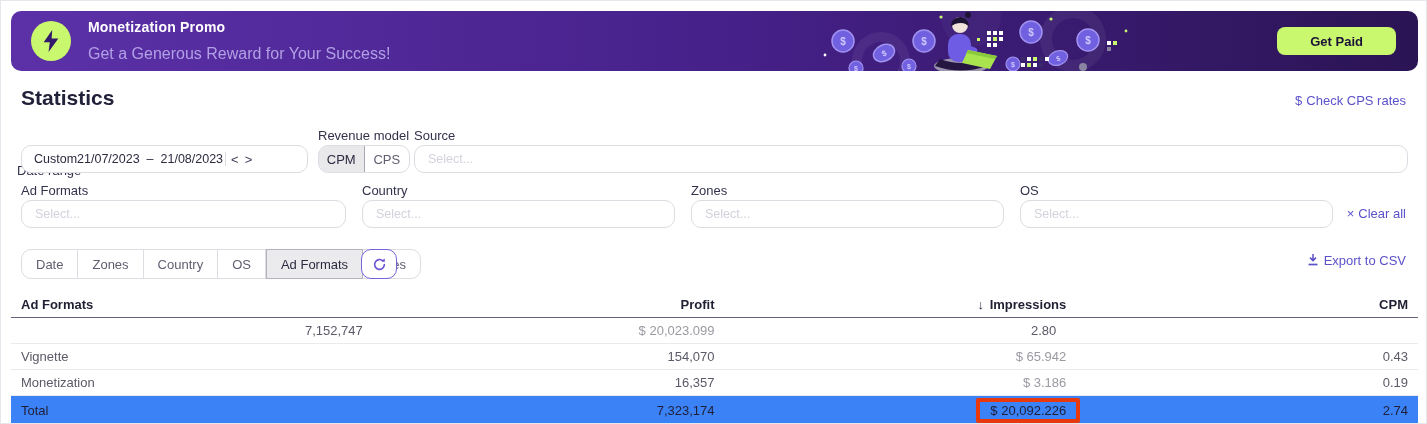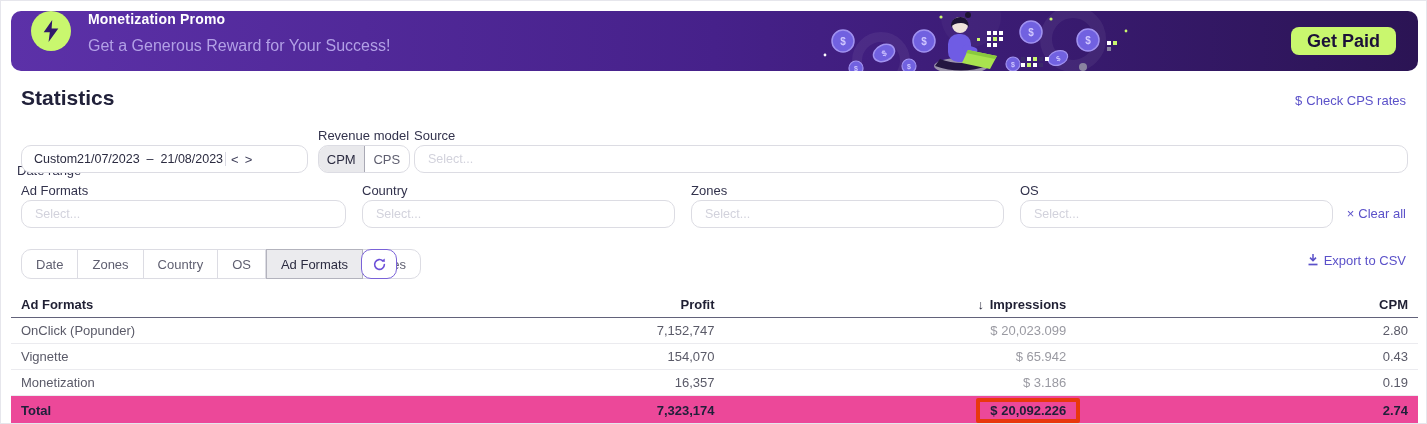--- a/index.html
+++ b/index.html
@@ -7,33 +7,33 @@
     width:1427px;height:424px;position:relative;overflow:hidden;
     background:#ffffff;border:1px solid #e6e6ec;box-sizing:border-box;
     font-family:"Liberation Sans",sans-serif;color:#2b2b40;
   }
   
   .banner{
     position:absolute;left:10px;top:10px;width:1407px;height:60px;border-radius:10px;
     background:linear-gradient(90deg,#5c31a8 0%,#46218a 50%,#2b1454 100%);
     overflow:hidden;
   }
-  .banner-inner{position:relative;width:100%;height:100%;display:flex;}
+  .banner-inner{position:relative;width:100%;height:100%;display:flex;align-items:center;}
   .flash-circle{
     width:40px;height:40px;border-radius:50%;background:#c9f76e;margin-left:20px;
     display:flex;align-items:center;justify-content:center;flex:none;z-index:2;
   }
   .banner-text{margin-left:17px;z-index:2;}
   .banner-title{color:#ffffff;font-weight:bold;font-size:14px;letter-spacing:.2px;}
   .banner-sub{color:#b2a0e6;font-size:16px;margin-top:10px;}
   .banner-art{position:absolute;left:810px;top:0;width:340px;height:60px;}
   .get-paid{
-    position:absolute;right:22px;top:16px;height:28px;padding:0 16px;z-index:3;
+    position:absolute;right:22px;top:16px;height:28px;padding:0 33px;z-index:3;
     background:#c9f76e;color:#1b1038;border:none;border-radius:8px;
-    font-size:18px;font-weight:bold;font-family:inherit;cursor:pointer;
+    font-size:13px;font-weight:bold;font-family:inherit;cursor:pointer;
   }
   
   .page-title{position:absolute;left:20px;top:85px;font-size:21px;font-weight:bold;color:#21213a;}
   .cps-link{position:absolute;right:20px;top:92px;font-size:13px;color:#5b51c9;cursor:pointer;}
   .cps-link .dollar{margin-right:4px;}
   
   .flabel{position:absolute;font-size:13px;color:#32324c;}
   .ffield{
     position:absolute;height:28px;box-sizing:border-box;border:1px solid #dcdce3;border-radius:10px;
     background:#fff;display:flex;align-items:center;font-size:12.5px;color:#2b2b40;
@@ -71,21 +71,21 @@
   .refresh-btn{
     position:absolute;left:360px;top:248px;width:36px;height:30px;box-sizing:border-box;
     border:1px solid #7a62d8;border-radius:10px;background:#fff;cursor:pointer;
     display:flex;align-items:center;justify-content:center;
   }
   .export-link{position:absolute;right:20px;top:252px;font-size:13px;color:#5b51c9;cursor:pointer;display:flex;align-items:flex-start;gap:5px;}
   
   .table{position:absolute;left:10px;top:290px;width:1407px;}
   .trow{display:flex;align-items:center;height:25px;border-bottom:1px solid #ebebef;font-size:13px;color:#5a5a68;}
   .trow.thead{height:26px;border-bottom:1px solid #62627a;font-weight:bold;color:#1f1f33;}
-  .trow.total{height:28px;background:#ec4899;font-weight:bold;color:#20203a;border-bottom:1px solid #e7e7ec;}
+  .trow.total{height:28px;background:#3b82f6;font-weight:normal;color:#20203a;border-bottom:1px solid #e7e7ec;}
   .c{box-sizing:border-box;}
   .c1{width:25%;text-align:left;padding-left:10px;}
   .c2{width:25%;text-align:right;}
   .c3{width:25%;text-align:right;}
   .c4{width:25%;text-align:right;padding-right:10px;}
   .profit-val{color:#9a9aa2;}
   .trow.total .profit-val{color:#20203a;}
   .sort{font-weight:bold;margin-right:2px;}
   .hl-box{
     display:inline-block;border:4px solid #e8380d;border-radius:2px;
@@ -265,21 +265,20 @@
 
 <div class="table">
   <div class="trow thead">
     <div class="c c1">Ad Formats</div>
     <div class="c c3">Profit</div>
     <div class="c c2"><span class="sort">↓</span> <span>Impressions</span></div>
     <div class="c c4">CPM</div>
   </div>
 
   <div class="trow">
-    <div class="c c1">OnClick (Popunder)</div>
     <div class="c c2">7,152,747</div>
     <div class="c c3 profit-val">$ 20,023.099</div>
     <div class="c c4">2.80</div>
   </div>
 
   <div class="trow">
     <div class="c c1">Vignette</div>
     <div class="c c2">154,070</div>
     <div class="c c3 profit-val">$ 65.942</div>
     <div class="c c4">0.43</div>

